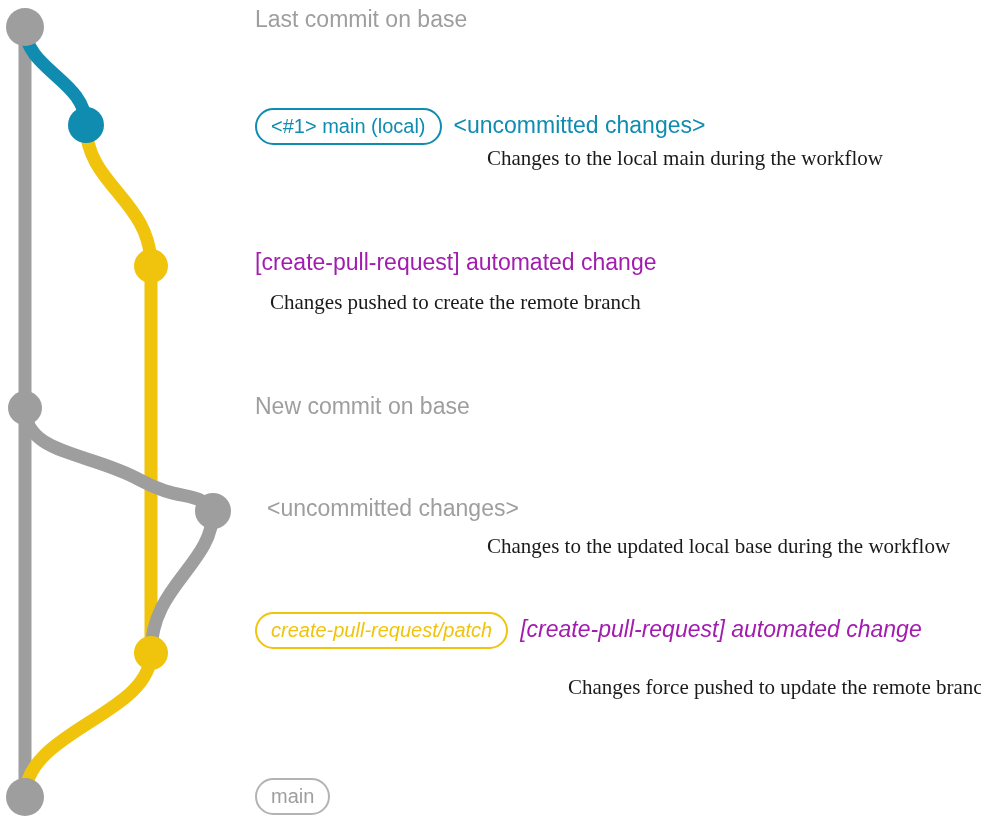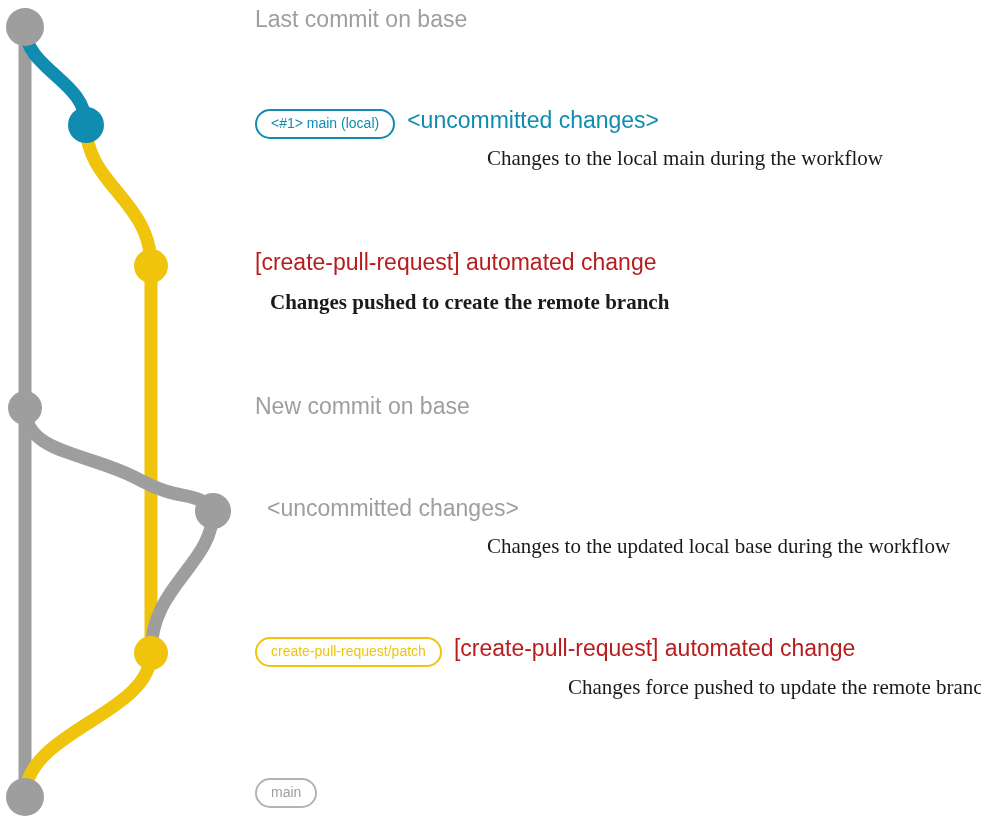--- a/index.html
+++ b/index.html
@@ -37,60 +37,60 @@
     display: flex;
     align-items: baseline;
     white-space: nowrap;
   }
 
   .pill {
     display: inline-block;
     border: 2px solid #9e9e9e;
     border-radius: 999px;
     padding: 5px 14px 6px 14px;
-    font-size: 14px;
+    font-size: 20px;
     line-height: 1.1;
     color: #9e9e9e;
     background: #ffffff;
     font-family: "Liberation Sans", sans-serif;
     text-align: right;
   }
   .pill.teal   { border-color: #0f8cb0; color: #0f8cb0; }
   .pill.yellow { border-color: #f0c40c; color: #f0c40c; }
   .pill.gray   { border-color: #b3b3b3; color: #9e9e9e; }
 
   .subject {
     font-size: 23px;
     line-height: 1.1;
     font-family: "Liberation Sans", sans-serif;
     margin-left: 12px;
   }
   .subject.teal   { color: #0f8cb0; }
-  .subject.yellow { color: #b91c1c; }
+  .subject.yellow { color: #a21caf; }
   .subject.gray   { color: #9e9e9e; }
   .subject.nopill { margin-left: 0; }
 
   .note {
     position: absolute;
     font-family: "Liberation Serif", serif;
     font-size: 21px;
     color: #1a1a1a;
     white-space: nowrap;
   }
 
   
   #row-last-commit   { left: 255px; top: 7px;   }
   #row-commit-1      { left: 255px; top: 108px; }
   #note-1            { left: 487px; top: 146px; }
   #row-commit-2      { left: 255px; top: 250px; }
-  #note-2            { left: 270px; top: 290px; font-weight: bold; }
+  #note-2            { left: 270px; top: 290px; }
   #row-new-commit    { left: 255px; top: 394px; }
   #row-commit-3      { left: 255px; top: 496px; }
   #note-3            { left: 487px; top: 534px; }
-  #row-commit-4      { left: 255px; top: 636px; }
+  #row-commit-4      { left: 255px; top: 612px; font-style: italic; }
   #note-4            { left: 568px; top: 675px; }
   #row-commit-5      { left: 255px; top: 778px; }
 </style>
 </head>
 <body>
 
 <svg id="graph-canvas" viewBox="0 0 981 827" width="981" height="827" xmlns="http://www.w3.org/2000/svg">
 
   <path d="M 25 27 L 25 797" fill="none" stroke="#9e9e9e" stroke-width="13" stroke-linecap="round"></path>
 

